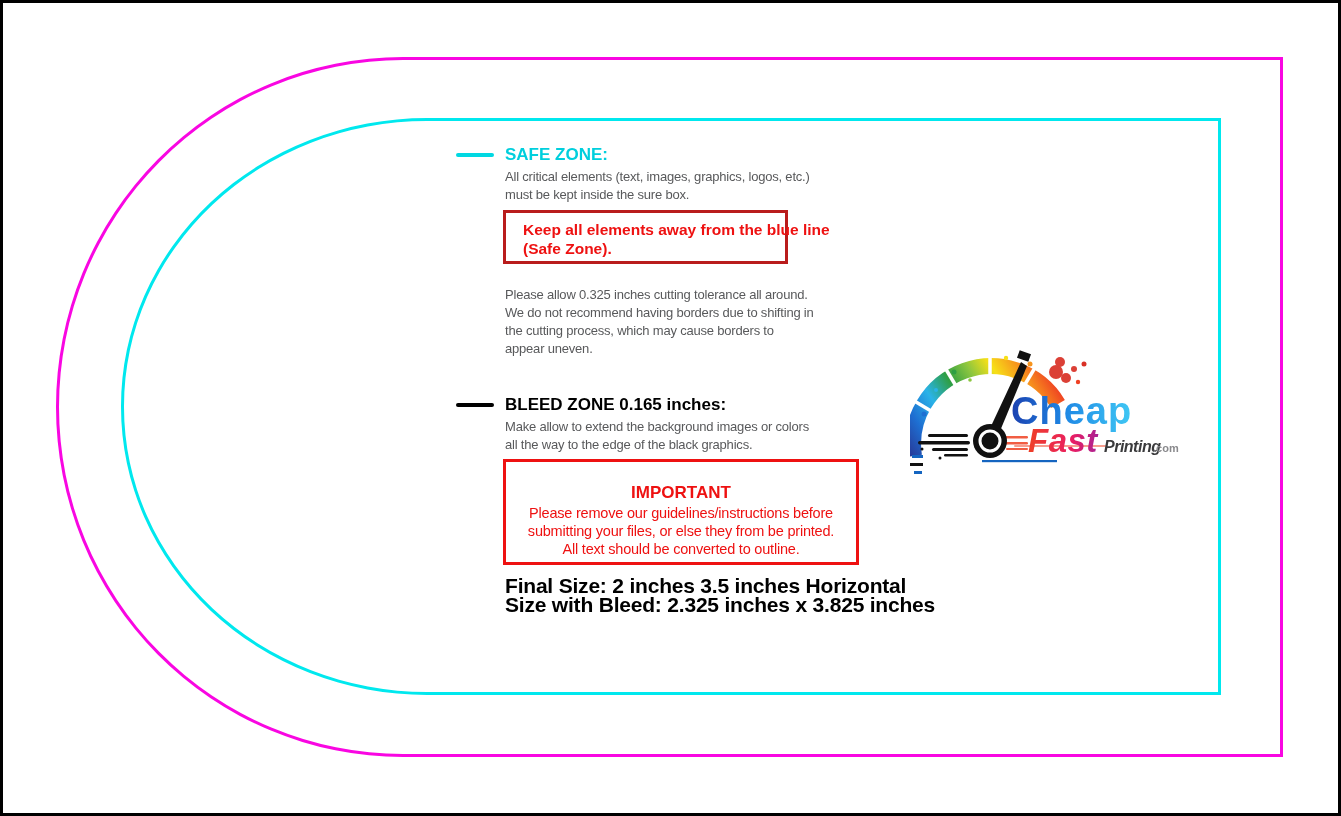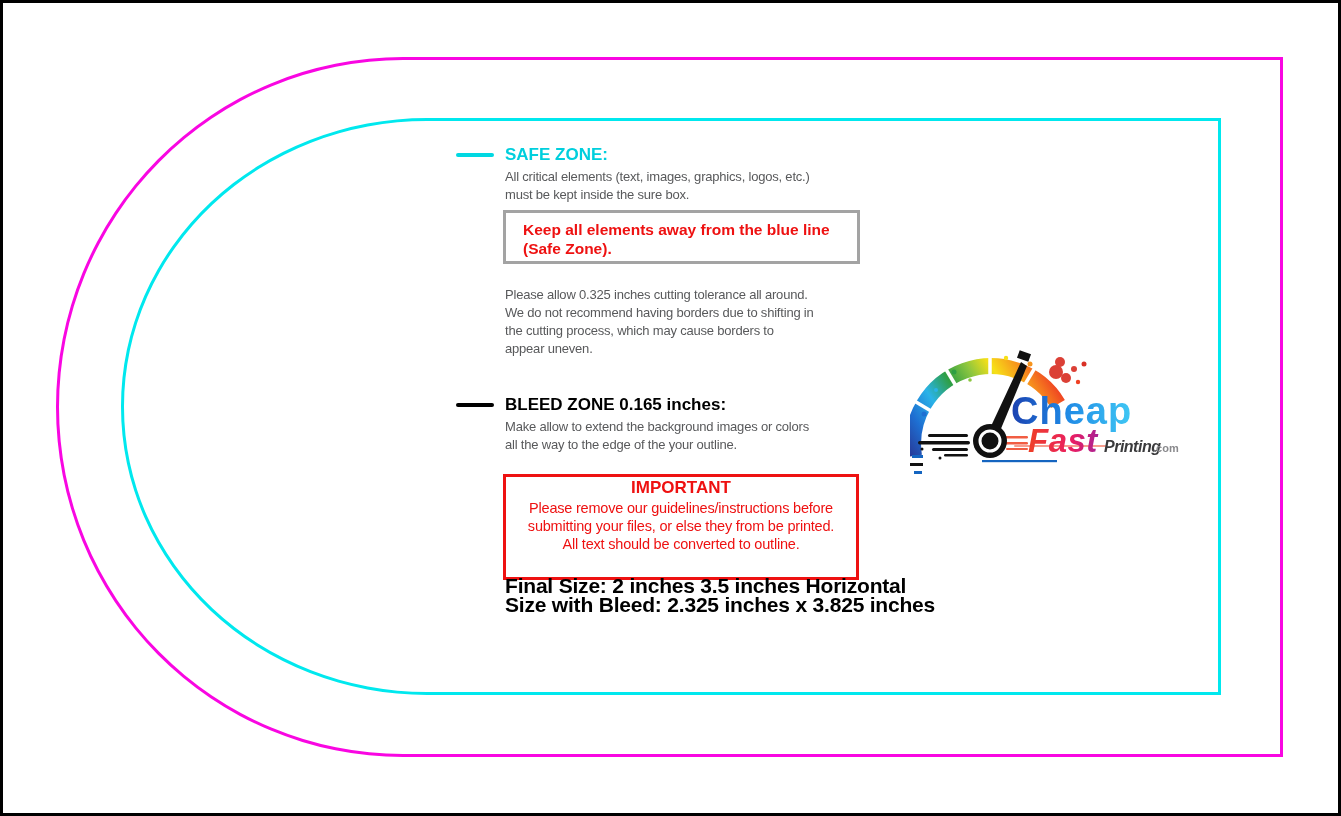--- a/index.html
+++ b/index.html
@@ -30,27 +30,27 @@
   .zone-title.cyan{color:#00cfdd;}
   .zone-title.magenta{color:#f906d0;}
   .zone-title.black{color:#000;}
   .zone-body{margin:3px 0 0 49px;font-size:13px;line-height:18px;color:#58595b;letter-spacing:-0.2px;white-space:nowrap;}
   .zone.safe{top:145px;}
   .zone.trim{top:283px;}
   .zone.bleed{top:395px;}
   
   .note{position:absolute;box-sizing:border-box;background:#fff;}
   .note.safe-warning{
-    left:503px;top:210px;width:357px;height:54px;border:3px solid #a3a3a3;
+    left:503px;top:210px;width:285px;height:54px;border:3px solid #b91c1c;
     color:#ee1111;font-weight:bold;font-size:15.5px;line-height:19px;
     padding:7px 8px 0 17px;white-space:nowrap;
   }
   .note.important{
     left:503px;top:459px;width:356px;height:106px;border:3px solid #ee1111;
-    text-align:center;padding-top:0;color:#ee1111;white-space:nowrap;margin-top:15px;
+    text-align:center;padding-top:20px;color:#ee1111;white-space:nowrap;
   }
   .imp-title{font-size:17px;font-weight:bold;line-height:22px;}
   .imp-line{font-size:14.5px;line-height:18px;letter-spacing:-0.2px;}
   
   .sizes{position:absolute;left:505px;top:576px;font-size:21px;font-weight:bold;
     color:#000;line-height:19px;letter-spacing:-0.2px;white-space:nowrap;}
   
   .logo{position:absolute;left:910px;top:350px;width:275px;height:125px;}
 </style>
 </head>
@@ -87,21 +87,21 @@
     </div>
   </section>
 
   <section class="zone bleed">
     <div class="zone-head">
       <span class="dash black"></span>
       <h2 class="zone-title black">BLEED ZONE 0.165 inches:</h2>
     </div>
     <div class="zone-body">
       <div>Make allow to extend the background images or colors</div>
-      <div>all the way to the edge of the your outline.</div>
+      <div>all the way to the edge of the black graphics.</div>
     </div>
   </section>
 
   <div class="note important">
     <div class="imp-title">IMPORTANT</div>
     <div class="imp-line">Please remove our guidelines/instructions before</div>
     <div class="imp-line">submitting your files, or else they from be printed.</div>
     <div class="imp-line">All text should be converted to outline.</div>
   </div>
 

